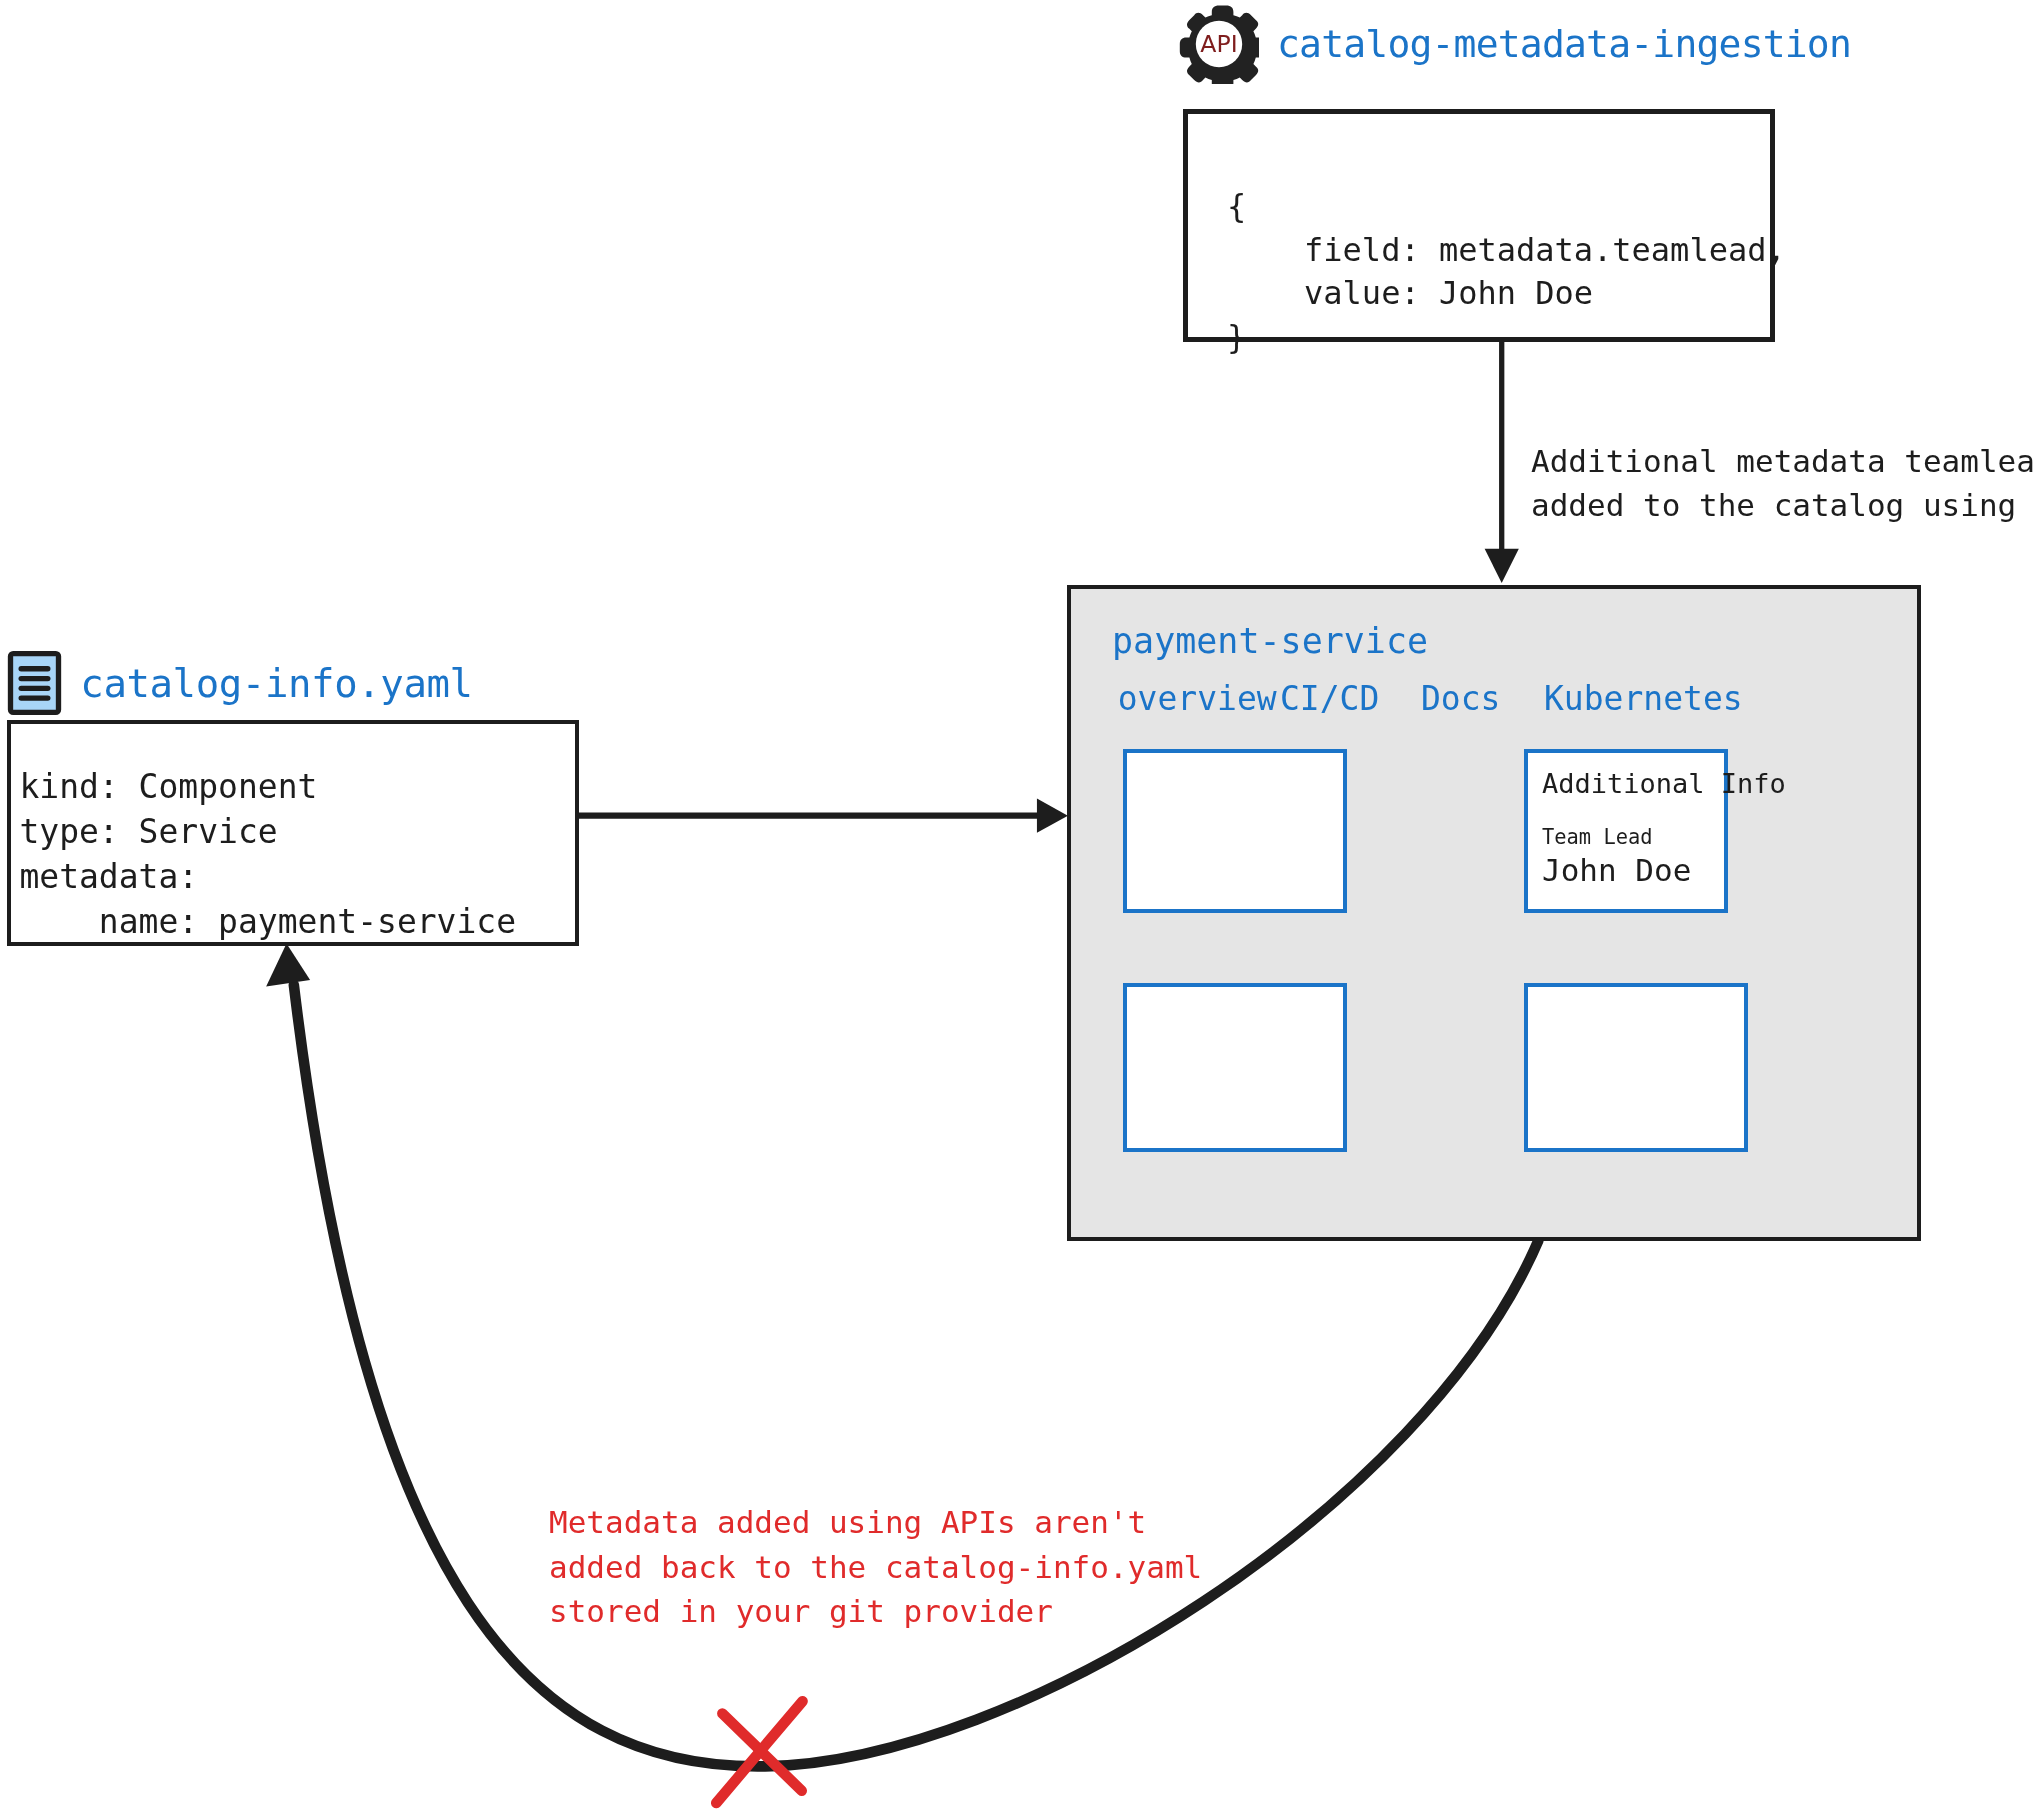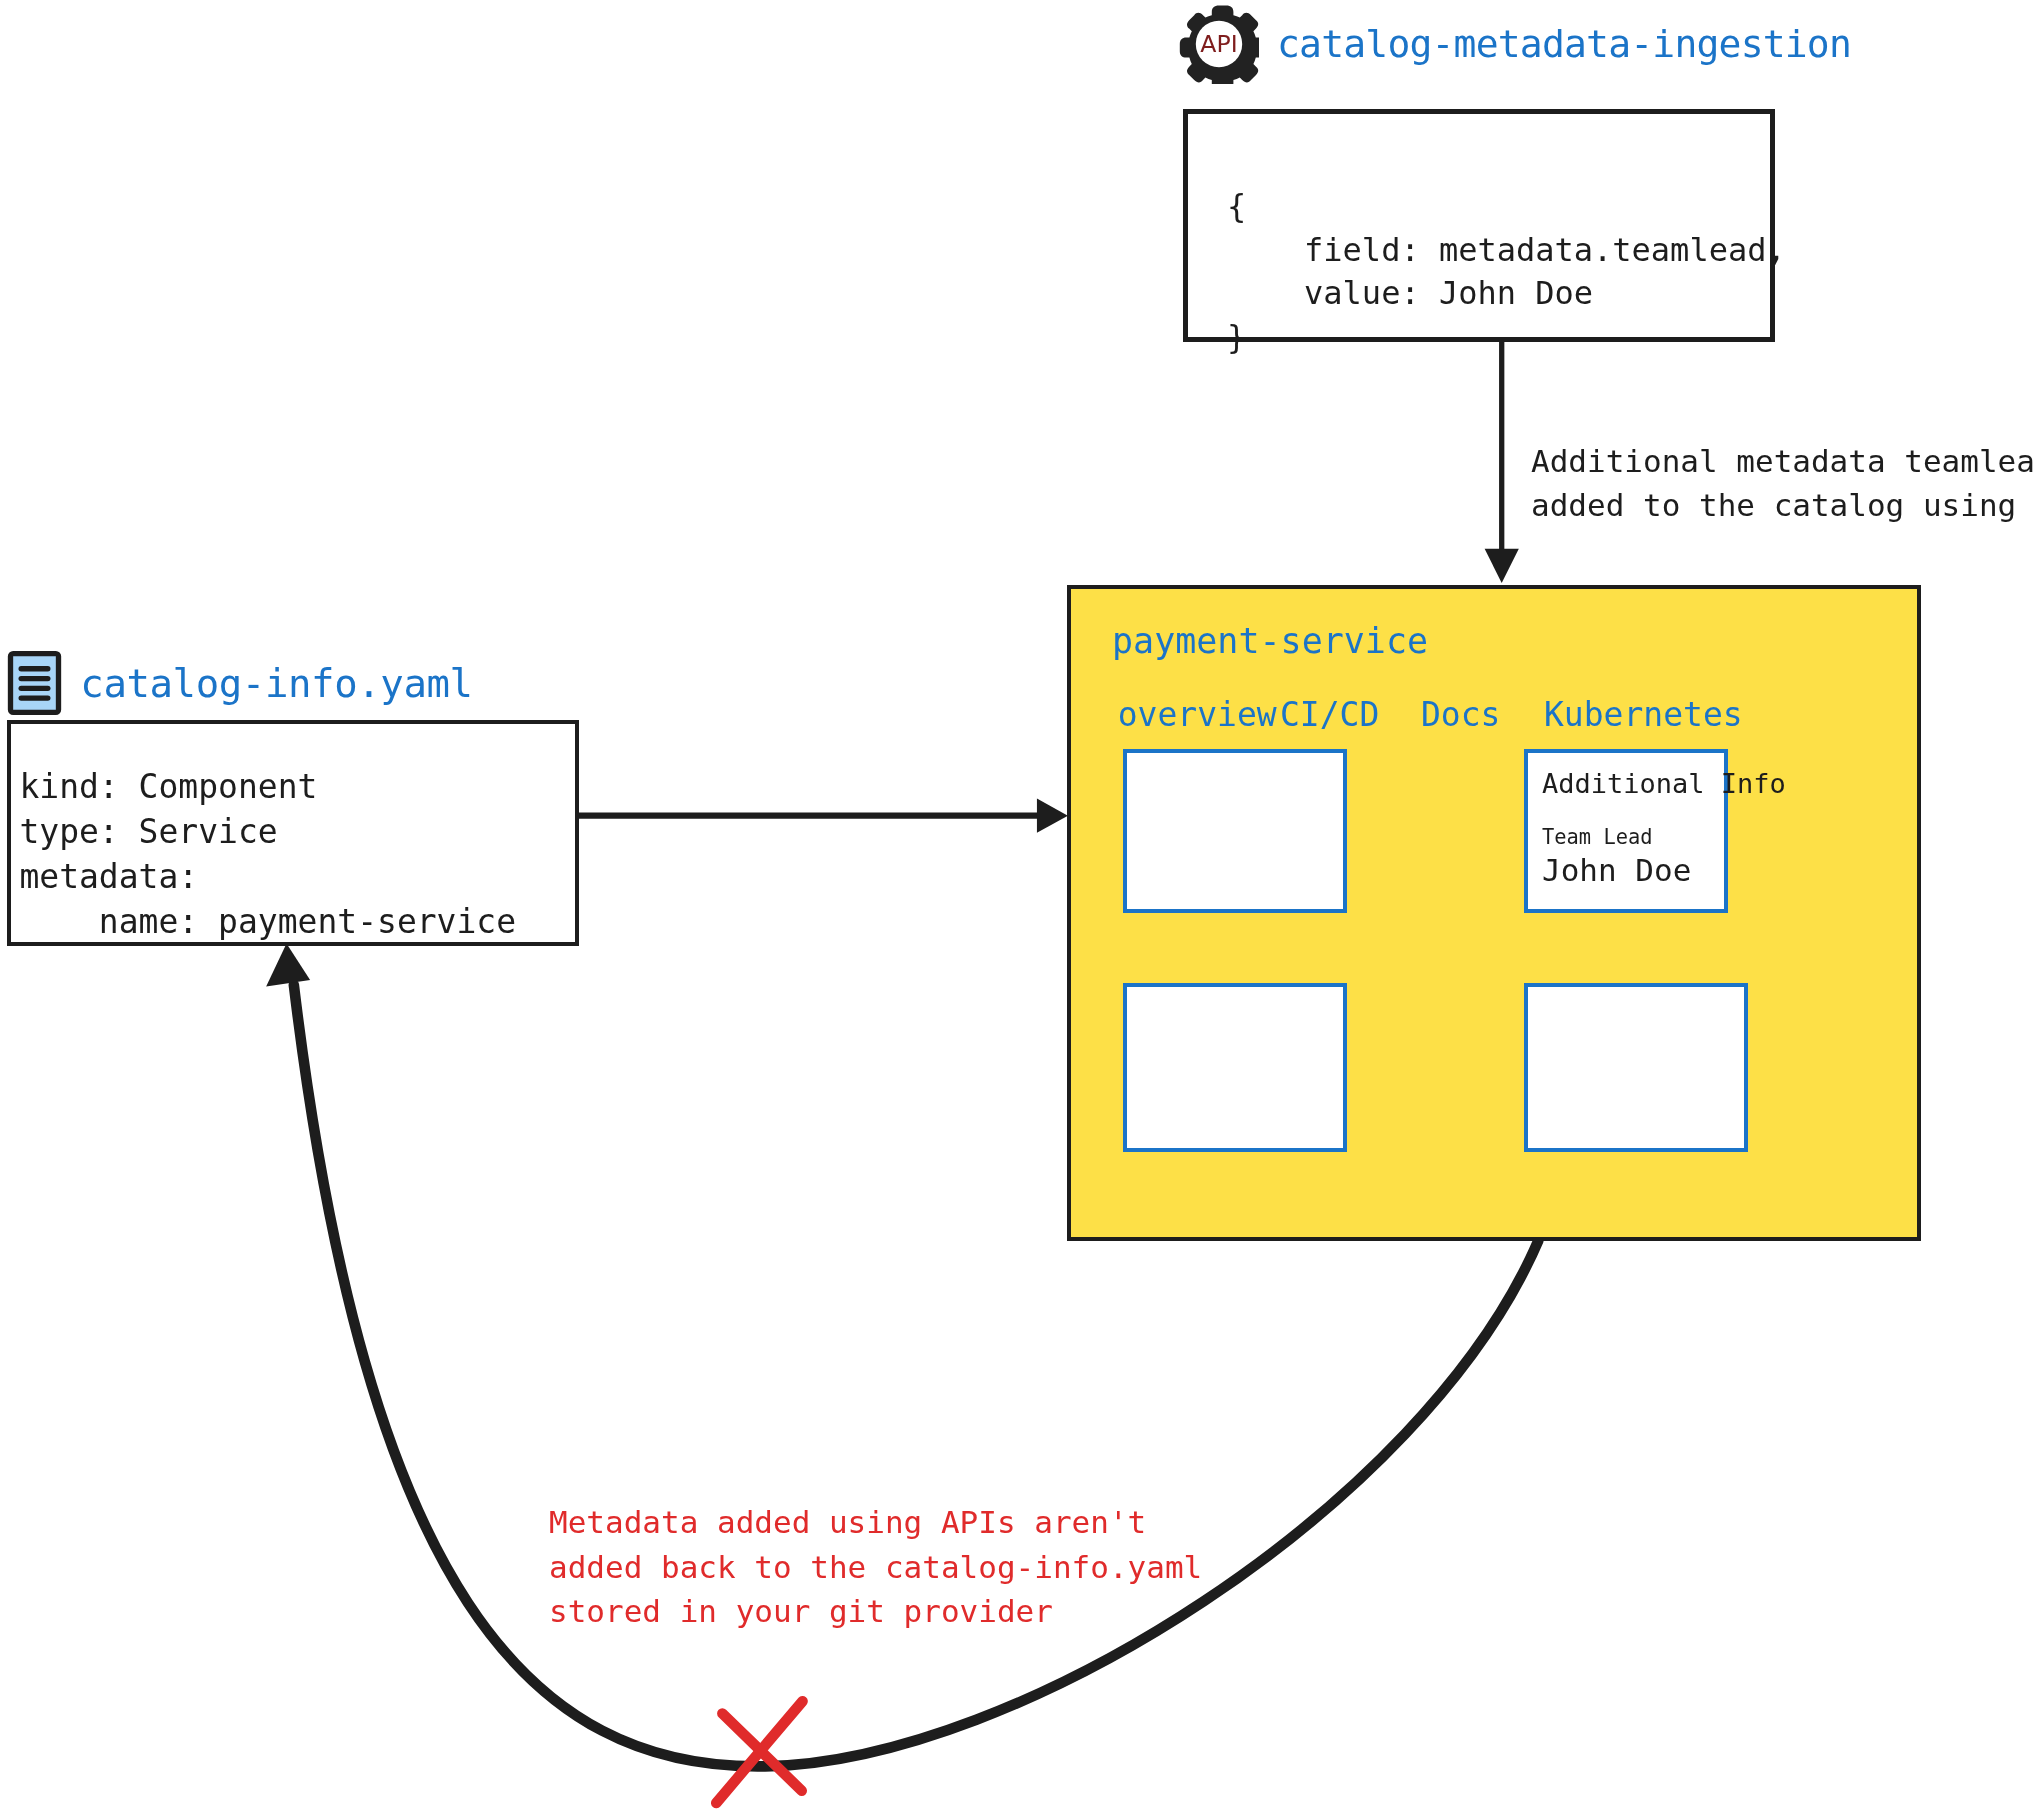--- a/index.html
+++ b/index.html
@@ -40,24 +40,24 @@
              color:#1d1d1d;white-space:pre;
              font-family:"DejaVu Sans Mono","Liberation Mono",monospace;}
 
   
   #yaml-arrow-label{position:absolute;left:610px;top:839px;font-size:33px;line-height:1.42;
                     color:#1d1d1d;white-space:pre;
                     font-family:"DejaVu Sans Mono","Liberation Mono",monospace;}
 
   
   #entity-panel{position:absolute;left:1067px;top:585px;width:854px;height:656px;
-                border:4.9px solid #1d1d1d;box-sizing:border-box;background:#fde047;}
+                border:4.9px solid #1d1d1d;box-sizing:border-box;background:#e5e5e5;}
   #entity-title{position:absolute;left:41px;top:32px;font-size:35px;color:#1b74c8;
                 white-space:nowrap;font-family:"DejaVu Sans Mono","Liberation Mono",monospace;}
-  #entity-tabs{position:absolute;left:41px;top:106px;width:769px;height:45px;}
+  #entity-tabs{position:absolute;left:41px;top:90px;width:769px;height:45px;}
   .tab{position:absolute;top:0;font-size:33px;color:#1b74c8;white-space:nowrap;
        font-family:"DejaVu Sans Mono","Liberation Mono",monospace;}
   .tab.t0{left:5.7px;}
   .tab.t1{left:168px;}
   .tab.t2{left:309px;}
   .tab.t3{left:432px;}
 
   .card{position:absolute;border:4.5px solid #1b74c8;box-sizing:border-box;background:#fff;}
   #card-overview{left:52px;top:160px;width:224px;height:164px;}
   #card-additional{left:453px;top:160px;width:204px;height:164px;}

